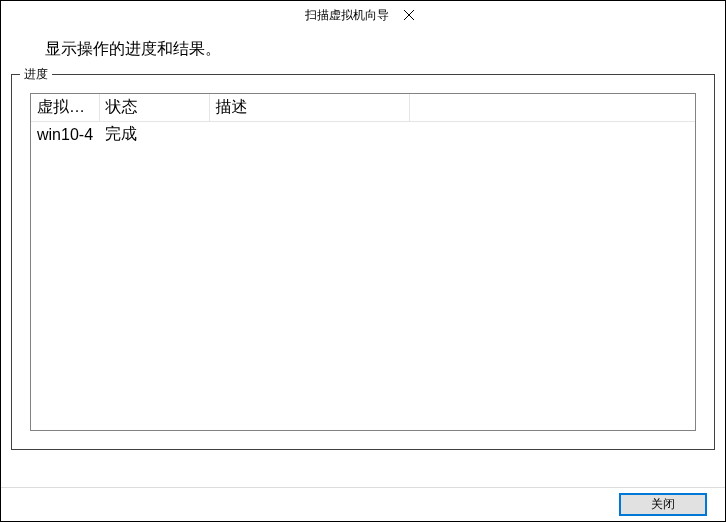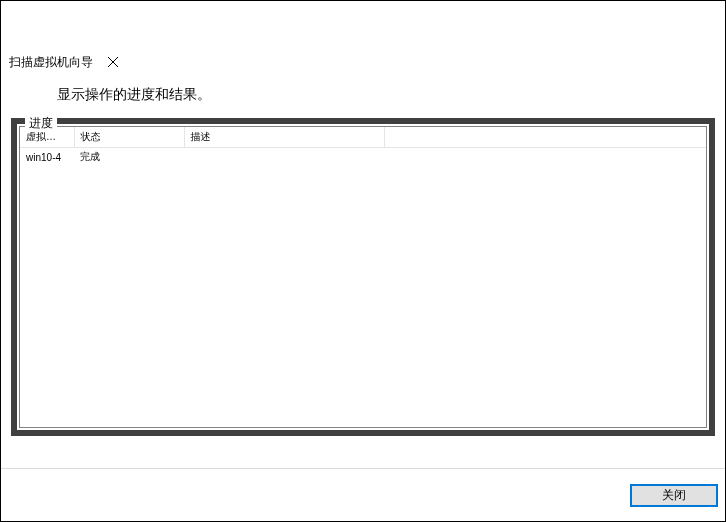--- a/index.html
+++ b/index.html
@@ -12,25 +12,24 @@
       font-size: 12px;
       background: #ffffff;
       width: 726px;
       height: 522px;
       overflow: hidden;
       border: 1px solid #000000;
       position: relative;
     }
     .titlebar {
       display: flex;
-      justify-content: flex-start;
+      justify-content: center;
       align-items: center;
       height: 28px;
       padding-left: 8px;
-      margin-top: 47px;
     }
     .titlebar-title {
       font-size: 12px;
       color: #000;
     }
     .close-btn {
       width: 40px;
       height: 28px;
       display: flex;
       align-items: center;
@@ -44,53 +43,53 @@
     .header-section {
       padding: 6px 20px 14px 20px;
     }
     .header-title {
       font-weight: bold;
       font-size: 12px;
       color: #000;
       margin-left: 8px;
     }
     .header-subtitle {
-      font-size: 14px;
+      font-size: 16px;
       color: #000;
-      margin-left: 36px;
+      margin-left: 24px;
       margin-top: 4px;
     }
     .content-area {
       padding: 0 10px;
     }
     .groupbox {
-      border: 6px solid #404040;
+      border: 1px solid #404040;
       position: relative;
-      padding: 2px;
-      height: 318px;
+      padding: 18px;
+      height: 376px;
     }
     .groupbox-label {
       position: absolute;
       top: -9px;
       left: 8px;
       background: #ffffff;
       padding: 0 4px;
       font-size: 12px;
       color: #000;
     }
     .table-container {
       border: 1px solid #828282;
       height: 100%;
       background: #fff;
       overflow: hidden;
     }
     .progress-table {
       width: 100%;
       border-collapse: collapse;
-      font-size: 10px;
+      font-size: 16px;
     }
     .progress-table th {
       text-align: left;
       font-weight: normal;
       padding: 3px 6px;
       border-right: 1px solid #e5e5e5;
       border-bottom: 1px solid #e5e5e5;
       background: #ffffff;
       color: #000;
       white-space: nowrap;
@@ -107,25 +106,25 @@
     .col-vm { width: 54px; }
     .col-status { width: 110px; }
     .col-desc { width: 200px; margin-top: 44px; }
     .col-rest { width: auto; }
     .footer {
       position: absolute;
       bottom: 0;
       left: 0;
       right: 0;
       border-top: 1px solid #dcdcdc;
-      height: 53px;
+      height: 34px;
       display: flex;
       justify-content: flex-end;
       align-items: center;
-      padding-right: 7px;
+      padding-right: 18px;
     }
     .close-button {
       width: 88px;
       height: 23px;
       background: #e1e1e1;
       border: 2px solid #0078d7;
       font-size: 12px;
       font-family: inherit;
       cursor: pointer;
       color: #000;

